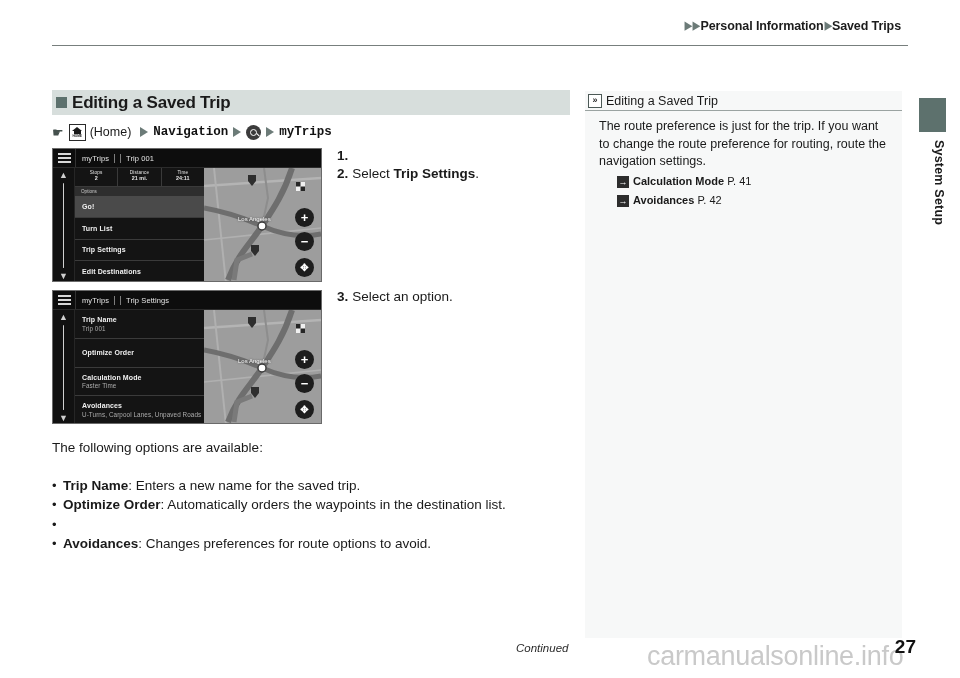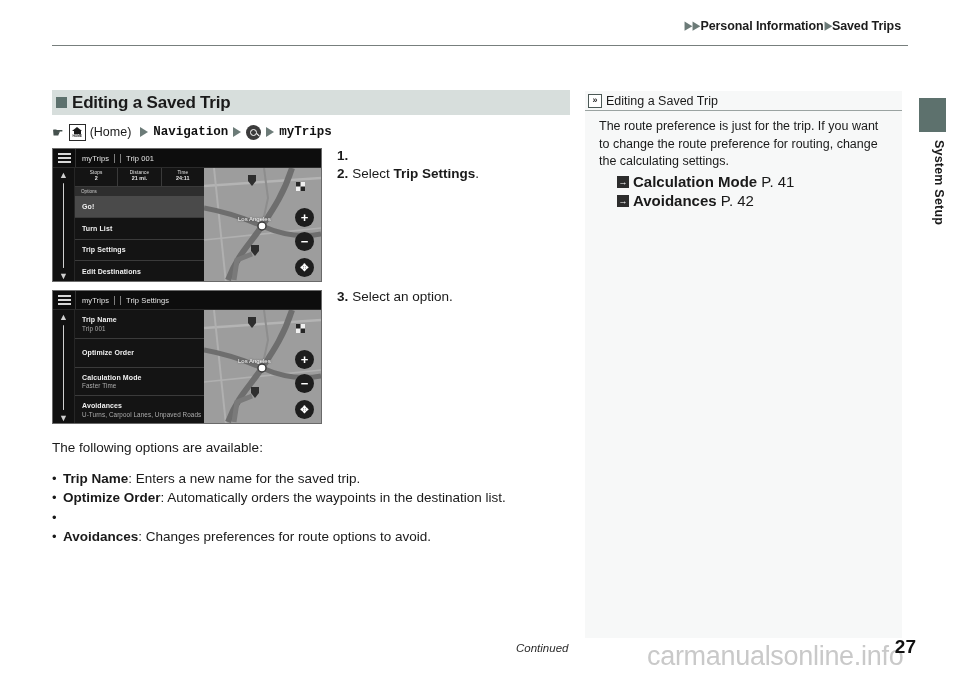--- a/index.html
+++ b/index.html
@@ -350,21 +350,21 @@
   
   .prose {
     position: absolute;
     left: 0;
     top: 348px;
     width: 518px;
     font-size: 13.5px;
     line-height: 19.5px;
     color: #1a1a1a;
   }
-  .prose .lead { margin-bottom: 11px; }
+  .prose .lead { margin-bottom: 18px; }
   .bullet-row {
     display: flex;
     align-items: flex-start;
   }
   .bdot {
     flex: none;
     width: 11px;
     font-size: 13px;
     line-height: 19.5px;
   }
@@ -418,21 +418,21 @@
     width: 12px; height: 12px;
     background: #2d2d2d;
     color: #fff;
     font-size: 9px;
     line-height: 12px;
     text-align: center;
     margin-right: 4px;
     margin-top: 3px;
     font-weight: bold;
   }
-  .xref-text { font-size: 15px; }
+  .xref-text { font-size: 11px; }
   .xref-text .nm { font-weight: bold; }
   .xref-text .pg { font-weight: normal; }
 
   
   .edge-tab {
     position: absolute;
     left: 919px;
     top: 98px;
     width: 27px;
     height: 34px;
@@ -675,21 +675,21 @@
     </div>
   </div>
 </div>
 
 <div class="side-panel">
   <div class="side-head">
     <span class="chev-box">»</span>
     <span class="side-title">Editing a Saved Trip</span>
   </div>
   <div class="side-body">
-    <div>The route preference is just for the trip. If you want to change the route preference for routing, change the calculating settings.</div>
+    <div>The route preference is just for the trip. If you want to change the route preference for routing, route the navigation settings.</div>
     <div class="xref">
       <span class="xref-icon">→</span>
       <span class="xref-text"><span class="nm">Calculation Mode</span> <span class="pg">P. 41</span></span>
     </div>
     <div class="xref">
       <span class="xref-icon">→</span>
       <span class="xref-text"><span class="nm">Avoidances</span> <span class="pg">P. 42</span></span>
     </div>
   </div>
 </div>

